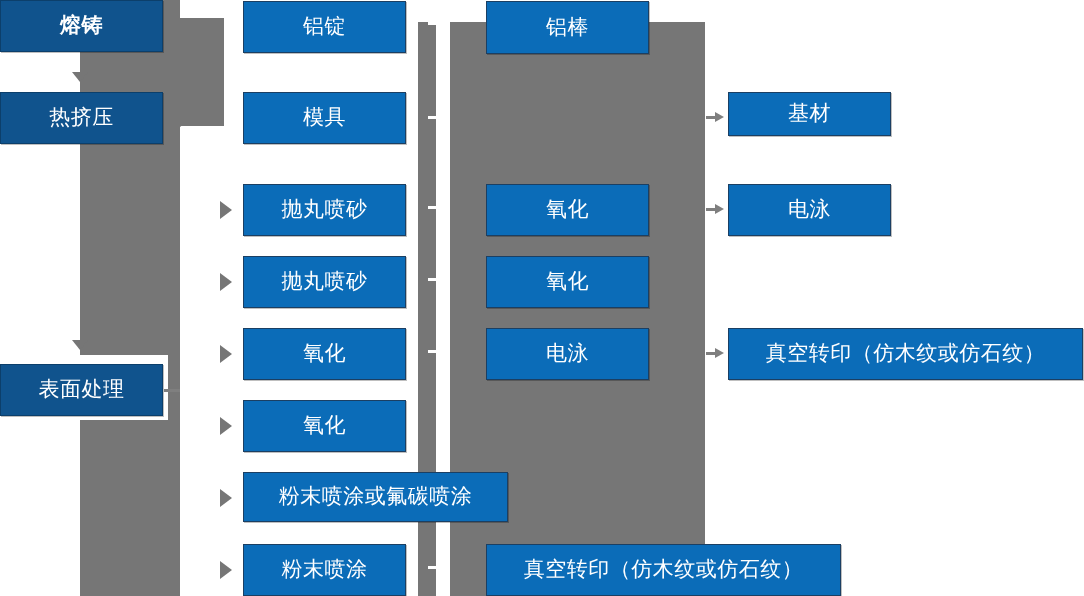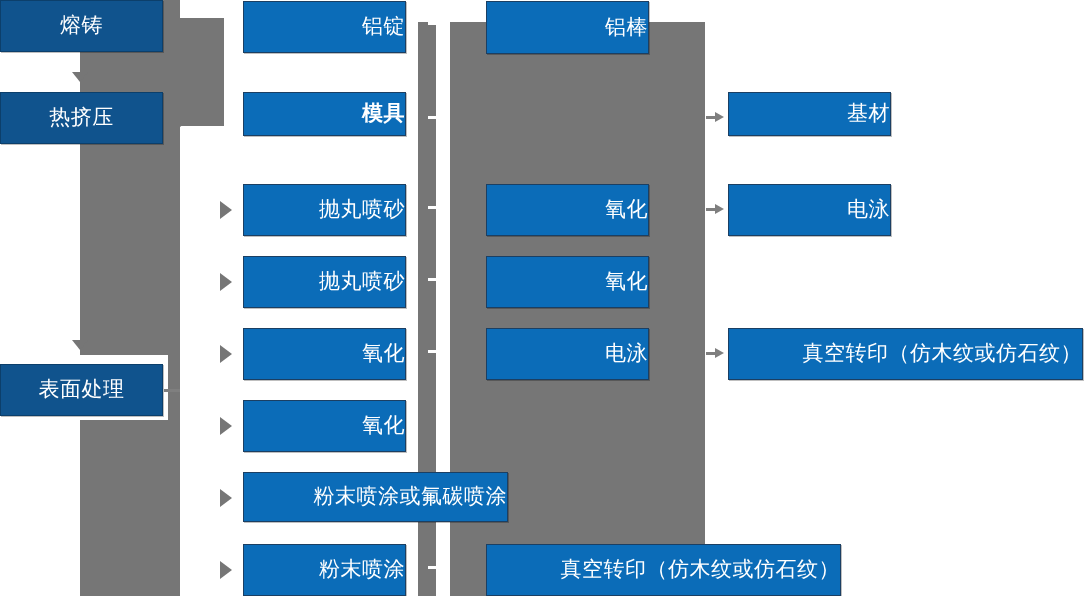--- a/index.html
+++ b/index.html
@@ -85,21 +85,20 @@
     white-space: nowrap;
     box-shadow: 1px 1px 0 rgba(0,0,0,0.25);
   }
   .box.dark {
     background: #10538d;
     border-color: #0c3f6b;
   }
   .box.bright {
     background: #0b6cb8;
     border-color: #1b3f63;
-    justify-content: flex-end;
   }
   .box .txt {
     pointer-events: none;
   }
 </style>
 </head>
 <body>
 
 <div id="canvas">
 
@@ -150,34 +149,34 @@
   </div>
   <div class="mini-arrow" style="left:706px; top:204px; width:20px; height:11px;">
     <span class="shaft"></span>
     <span class="head"></span>
   </div>
   <div class="mini-arrow" style="left:706px; top:348px; width:20px; height:11px;">
     <span class="shaft"></span>
     <span class="head"></span>
   </div>
 
-  <div class="box dark" style="left:0px; top:0px; width:163px; height:52px;">
+  <div class="box dark" style="left:0px; top:0px; width:163px; height:52px;font-weight:bold;">
     <span class="txt">熔铸</span>
   </div>
   <div class="box dark" style="left:0px; top:92px; width:163px; height:52px;">
     <span class="txt">热挤压</span>
   </div>
   <div class="box dark" style="left:0px; top:364px; width:163px; height:52px;">
     <span class="txt">表面处理</span>
   </div>
 
   <div class="box bright" style="left:243px; top:1px; width:163px; height:52px;">
     <span class="txt">铝锭</span>
   </div>
-  <div class="box bright" style="left:243px; top:92px; width:163px; height:44px;font-weight:bold;">
+  <div class="box bright" style="left:243px; top:92px; width:163px; height:52px;">
     <span class="txt">模具</span>
   </div>
   <div class="box bright" style="left:243px; top:184px; width:163px; height:52px;">
     <span class="txt">抛丸喷砂</span>
   </div>
   <div class="box bright" style="left:243px; top:256px; width:163px; height:52px;">
     <span class="txt">抛丸喷砂</span>
   </div>
   <div class="box bright" style="left:243px; top:328px; width:163px; height:52px;">
     <span class="txt">氧化</span>

